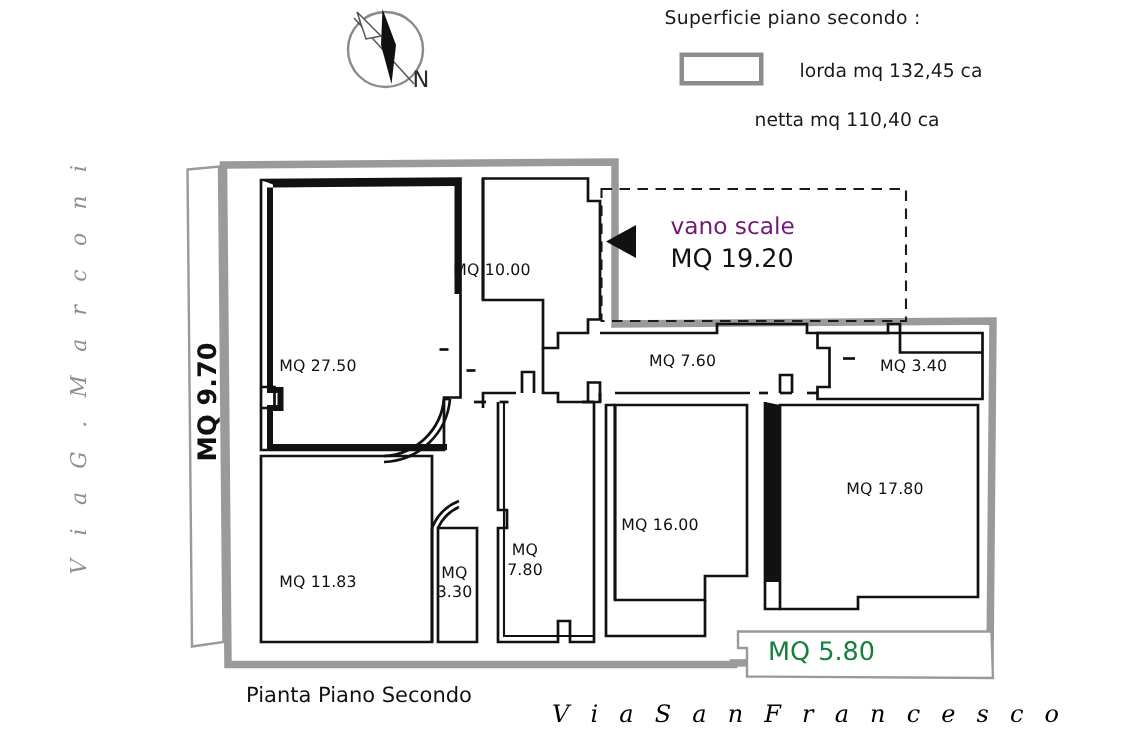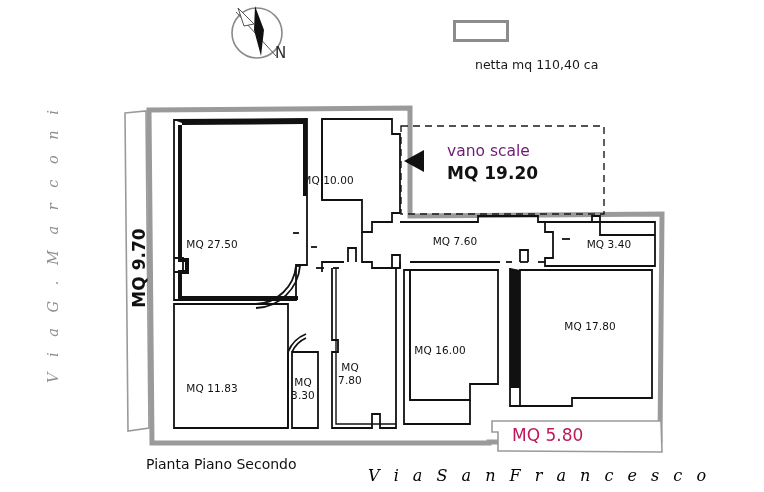--- a/index.html
+++ b/index.html
@@ -53,21 +53,21 @@
     margin-left: 10px;
   }
   .legend-swatch-label {
     font-size: 12.5px;
     margin-left: 24px;
     white-space: nowrap;
   }
   .legend-net {
     font-size: 12.5px;
     margin-top: 15px;
-    margin-left: 32px;
+    margin-left: 60px;
     white-space: nowrap;
   }
   
   .compass {
     position: absolute;
     left: 224px;
     top: 0px;
     width: 72px;
     height: 70px;
   }
@@ -101,21 +101,21 @@
     font-family: "DejaVu Serif", "Liberation Serif", serif;
     font-style: italic;
     font-size: 16px;
     letter-spacing: 4.5px;
     color: #000000;
     white-space: nowrap;
   }
   
   .plan-caption {
     position: absolute;
-    left: 146px;
+    left: 164px;
     top: 456px;
     font-size: 14px;
     color: #111111;
     white-space: nowrap;
   }
   
   .mq970 {
     position: absolute;
     left: 99px;
     top: 258px;
@@ -146,28 +146,27 @@
     color: #701a75;
     white-space: nowrap;
   }
   .vano-area {
     position: absolute;
     left: 447px;
     top: 163px;
     font-size: 17px;
     color: #111111;
     white-space: nowrap;
-    font-weight: bold;
   }
   .mq580 {
     position: absolute;
     left: 512px;
     top: 425px;
     font-size: 17px;
-    color: #be185d;
+    color: #15803d;
     white-space: nowrap;
   }
 </style>
 </head>
 <body>
 
 <div id="page">
 
   <div class="compass">
     <svg width="72" height="70" viewBox="0 0 72 70">
@@ -176,22 +175,24 @@
       <line x1="12" y1="12" x2="52" y2="56" stroke="#555555" stroke-width="1"></line>
 
       <polygon points="14,8 30,24 20,26" fill="#ffffff" stroke="#555555" stroke-width="1"></polygon>
 
       <polygon points="31,6 40,30 37,56 30,30" fill="#111111"></polygon>
     </svg>
   </div>
   <div class="compass-n">N</div>
 
   <div class="legend">
+    <div class="legend-title">Superficie  piano secondo :</div>
     <div class="legend-row">
       <div class="legend-swatch"></div>
+      <div class="legend-swatch-label">lorda  mq 132,45 ca</div>
     </div>
     <div class="legend-net">netta mq 110,40 ca</div>
   </div>
 
   <div class="street-left">V i a   G .   M a r c o n i</div>
   <div class="street-bottom">V i a  S a n  F r a n c e s c o</div>
 
   <svg class="svg-layer" viewBox="0 0 764 492">
 
     <g>

